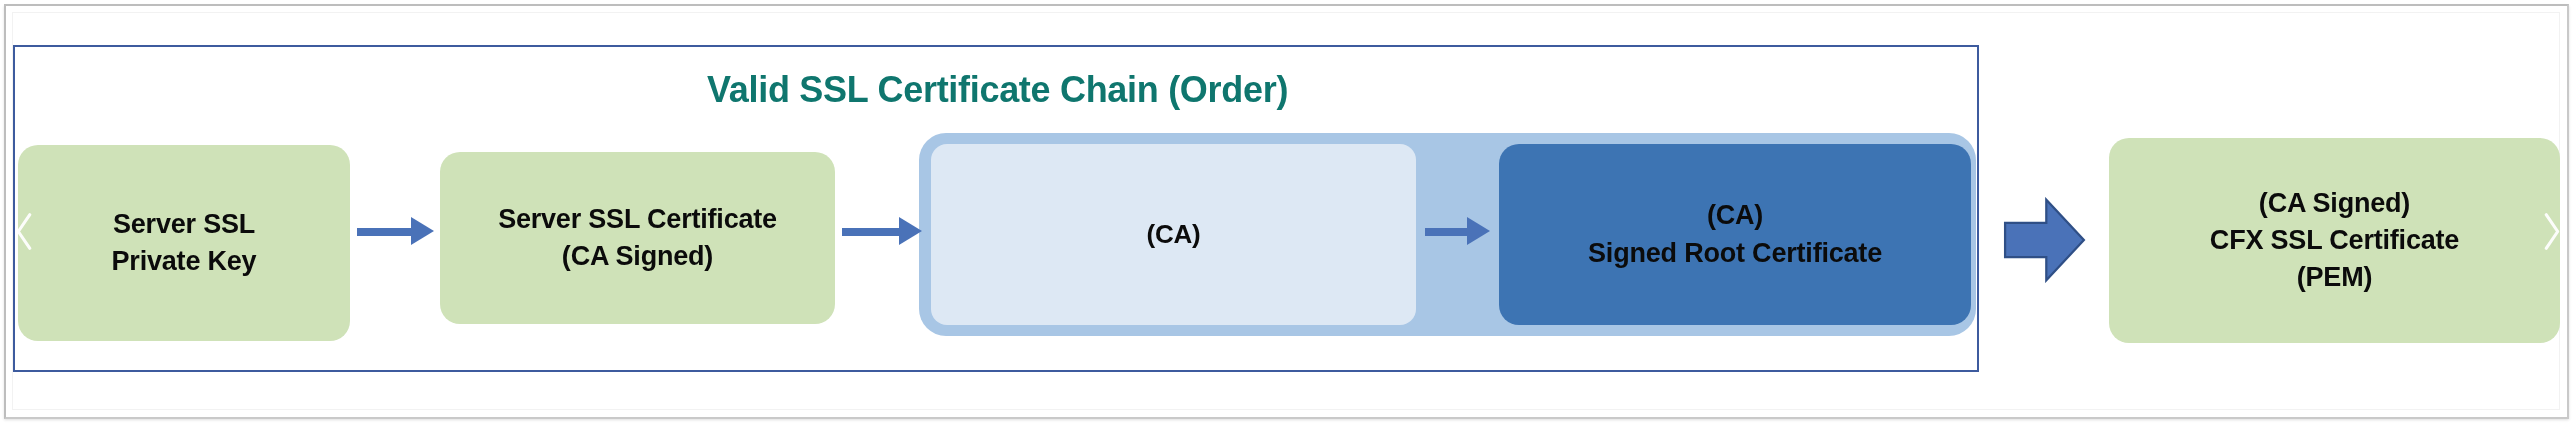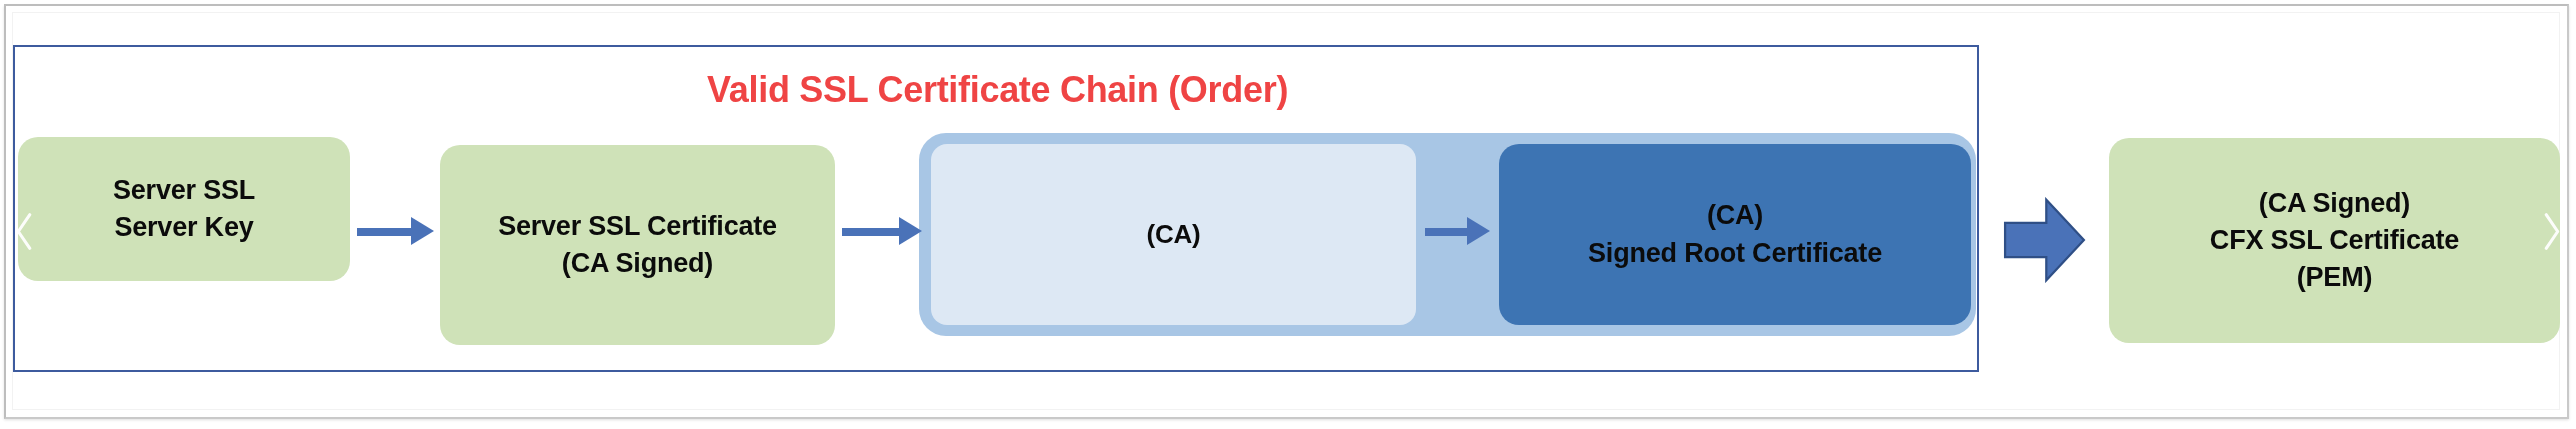--- a/index.html
+++ b/index.html
@@ -54,21 +54,21 @@
 
   
   .group-title {
     position: absolute;
     left: 0;
     top: 21.5px;
     width: 1966px;
     text-align: center;
     font-size: 36px;
     font-weight: bold;
-    color: #ef4444;
+    color: #0f766e;
     letter-spacing: -0.3px;
     white-space: nowrap;
   }
 
   
   .node {
     position: absolute;
     box-sizing: border-box;
     display: flex;
     flex-direction: column;
@@ -139,29 +139,29 @@
   <div class="slide-frame">
     <div class="slide-frame-inner"></div>
   </div>
 
   <div class="group-box">
     <div class="group-title">Valid SSL Certificate Chain (Order)</div>
   </div>
 
   <div class="ca-container" style="left:919px; top:133px; width:1057px; height:203px;"></div>
 
-  <div class="node node-green" style="left:18px; top:137px; width:332px; height:144px;">
+  <div class="node node-green" style="left:18px; top:145px; width:332px; height:196px;">
     <span class="line">Server SSL</span>
-    <span class="line">Server Key</span>
+    <span class="line">Private Key</span>
   </div>
 
   <div class="arrow-line" style="left:357px; top:228px; width:56px;"></div>
   <div class="arrow-head" style="left:411px; top:217px;"></div>
 
-  <div class="node node-green" style="left:440px; top:145px; width:395px; height:200px;">
+  <div class="node node-green" style="left:440px; top:152px; width:395px; height:172px;">
     <span class="line">Server SSL Certificate</span>
     <span class="line">(CA Signed)</span>
   </div>
 
   <div class="arrow-line" style="left:842px; top:228px; width:59px;"></div>
   <div class="arrow-head" style="left:899px; top:217px;"></div>
 
   <div class="node node-lightblue" style="left:931px; top:144px; width:485px; height:181px; font-size:26px;">
     <span class="line">(CA)</span>
   </div>

